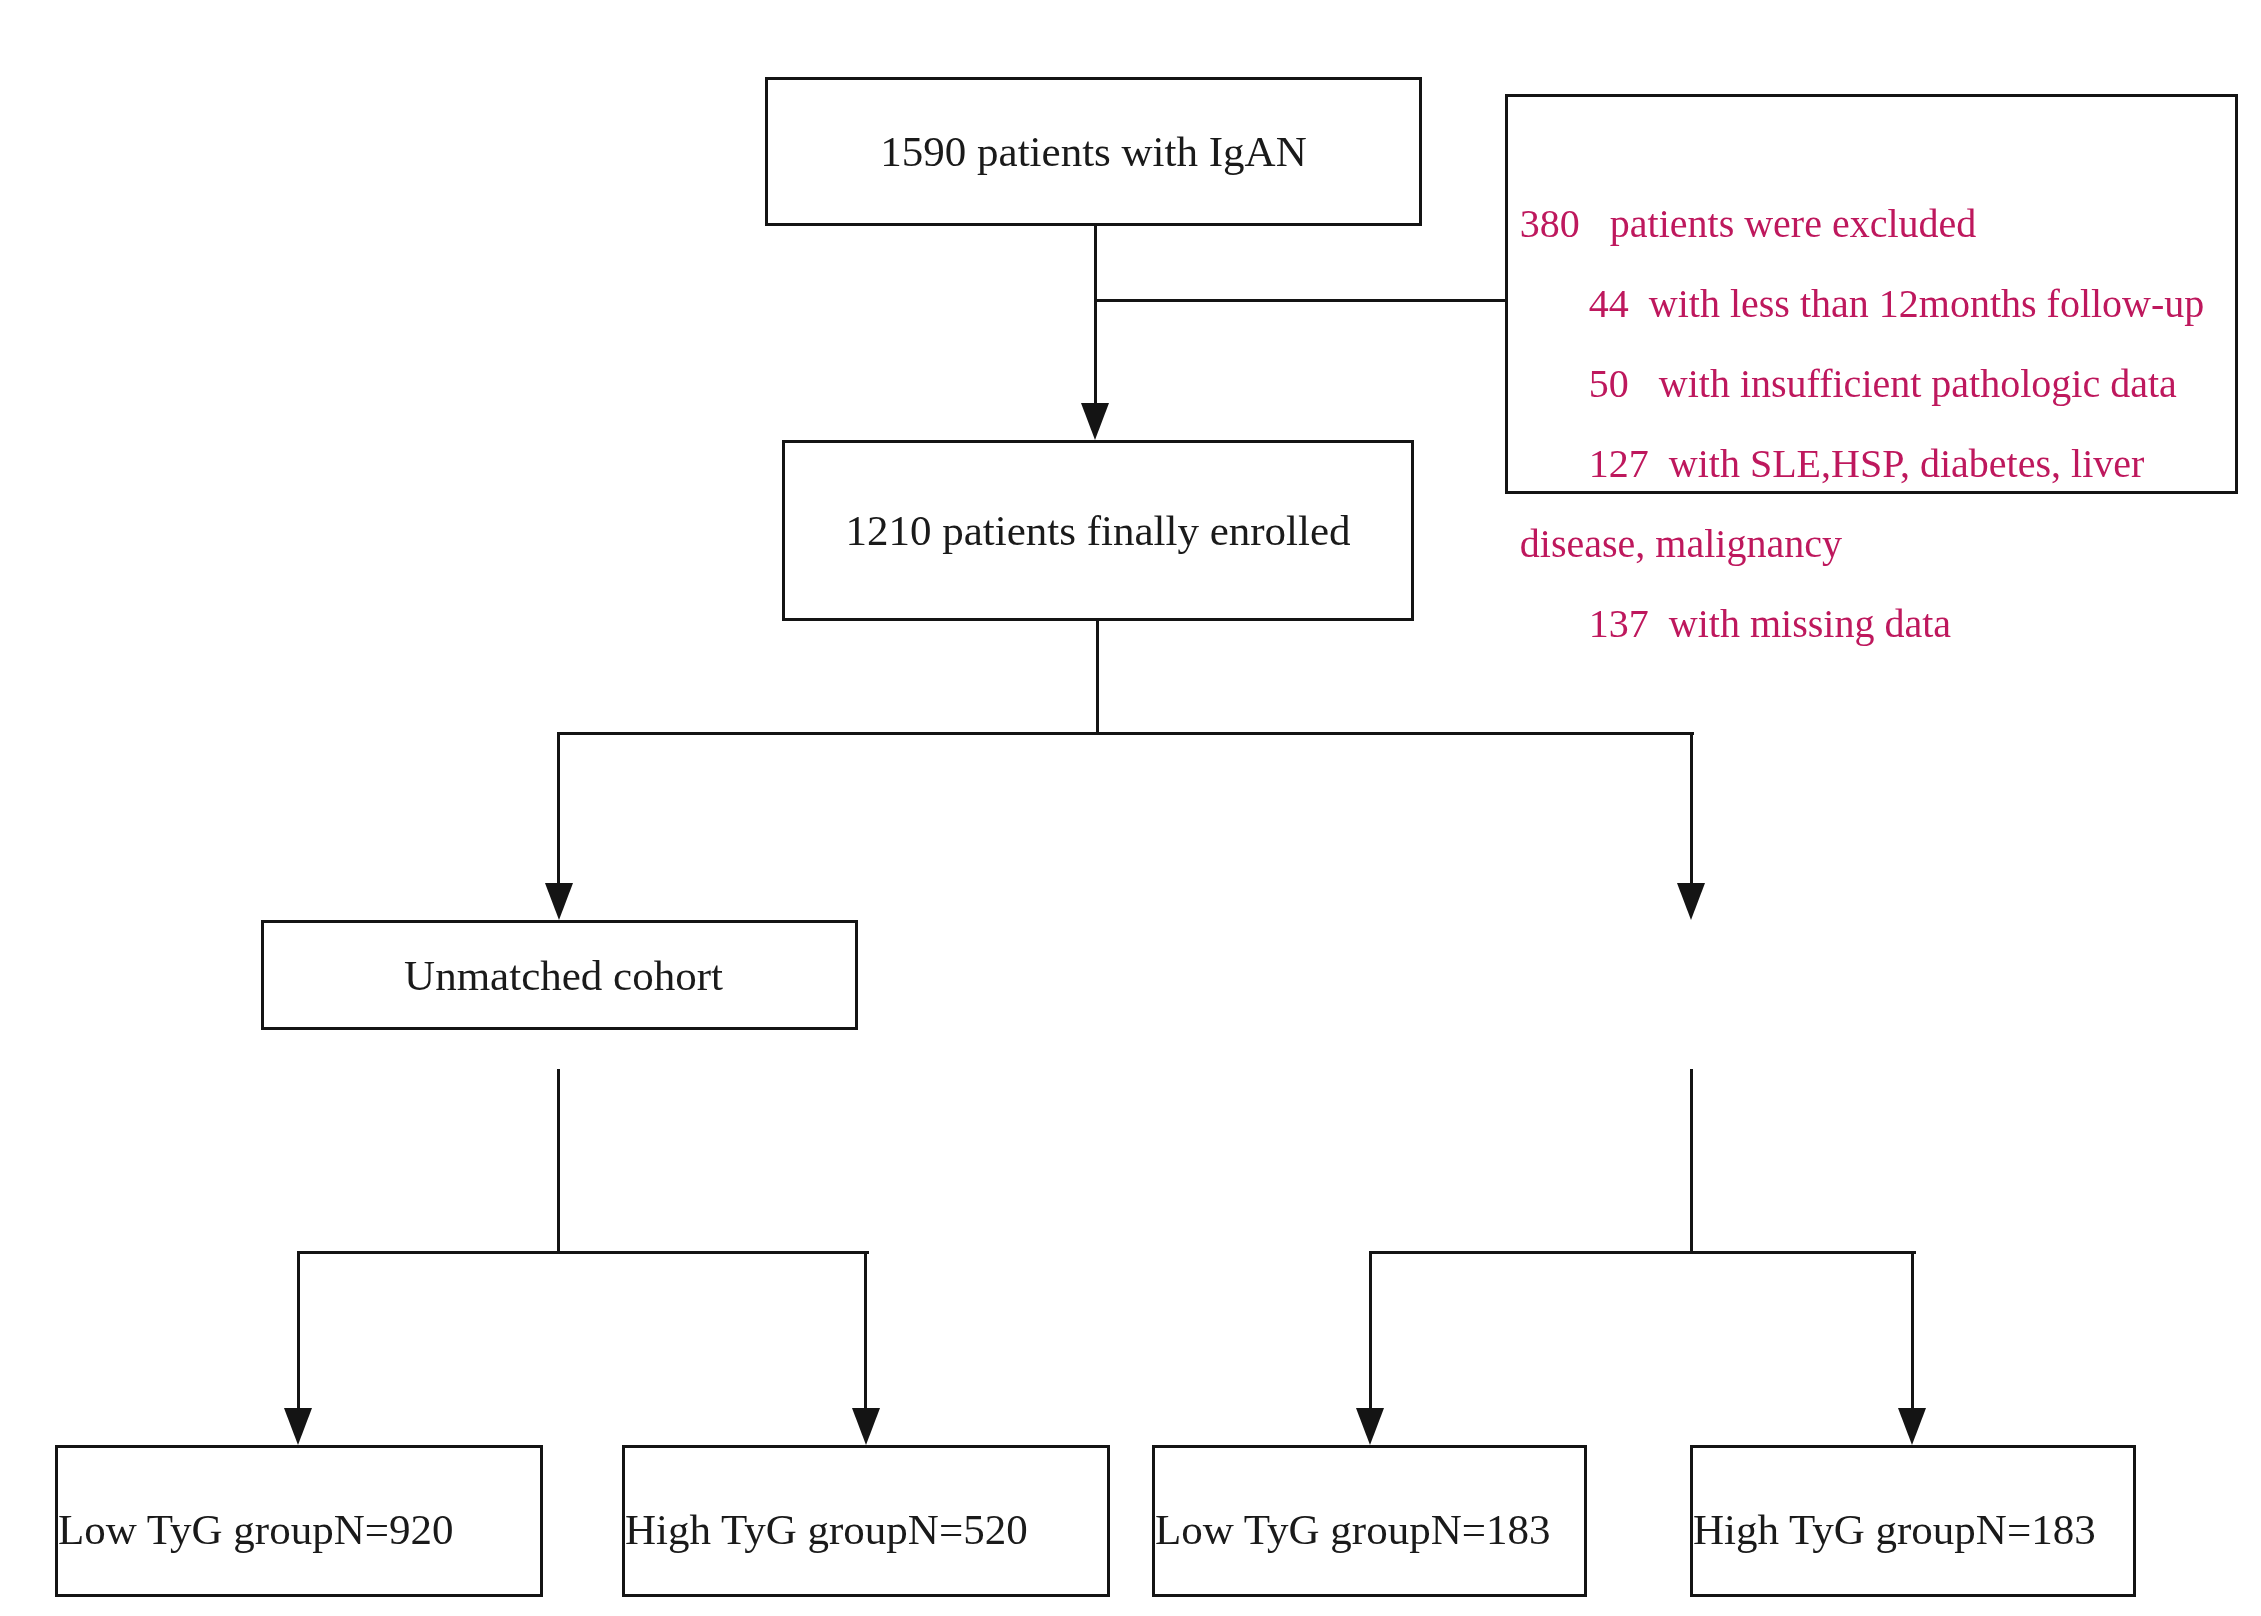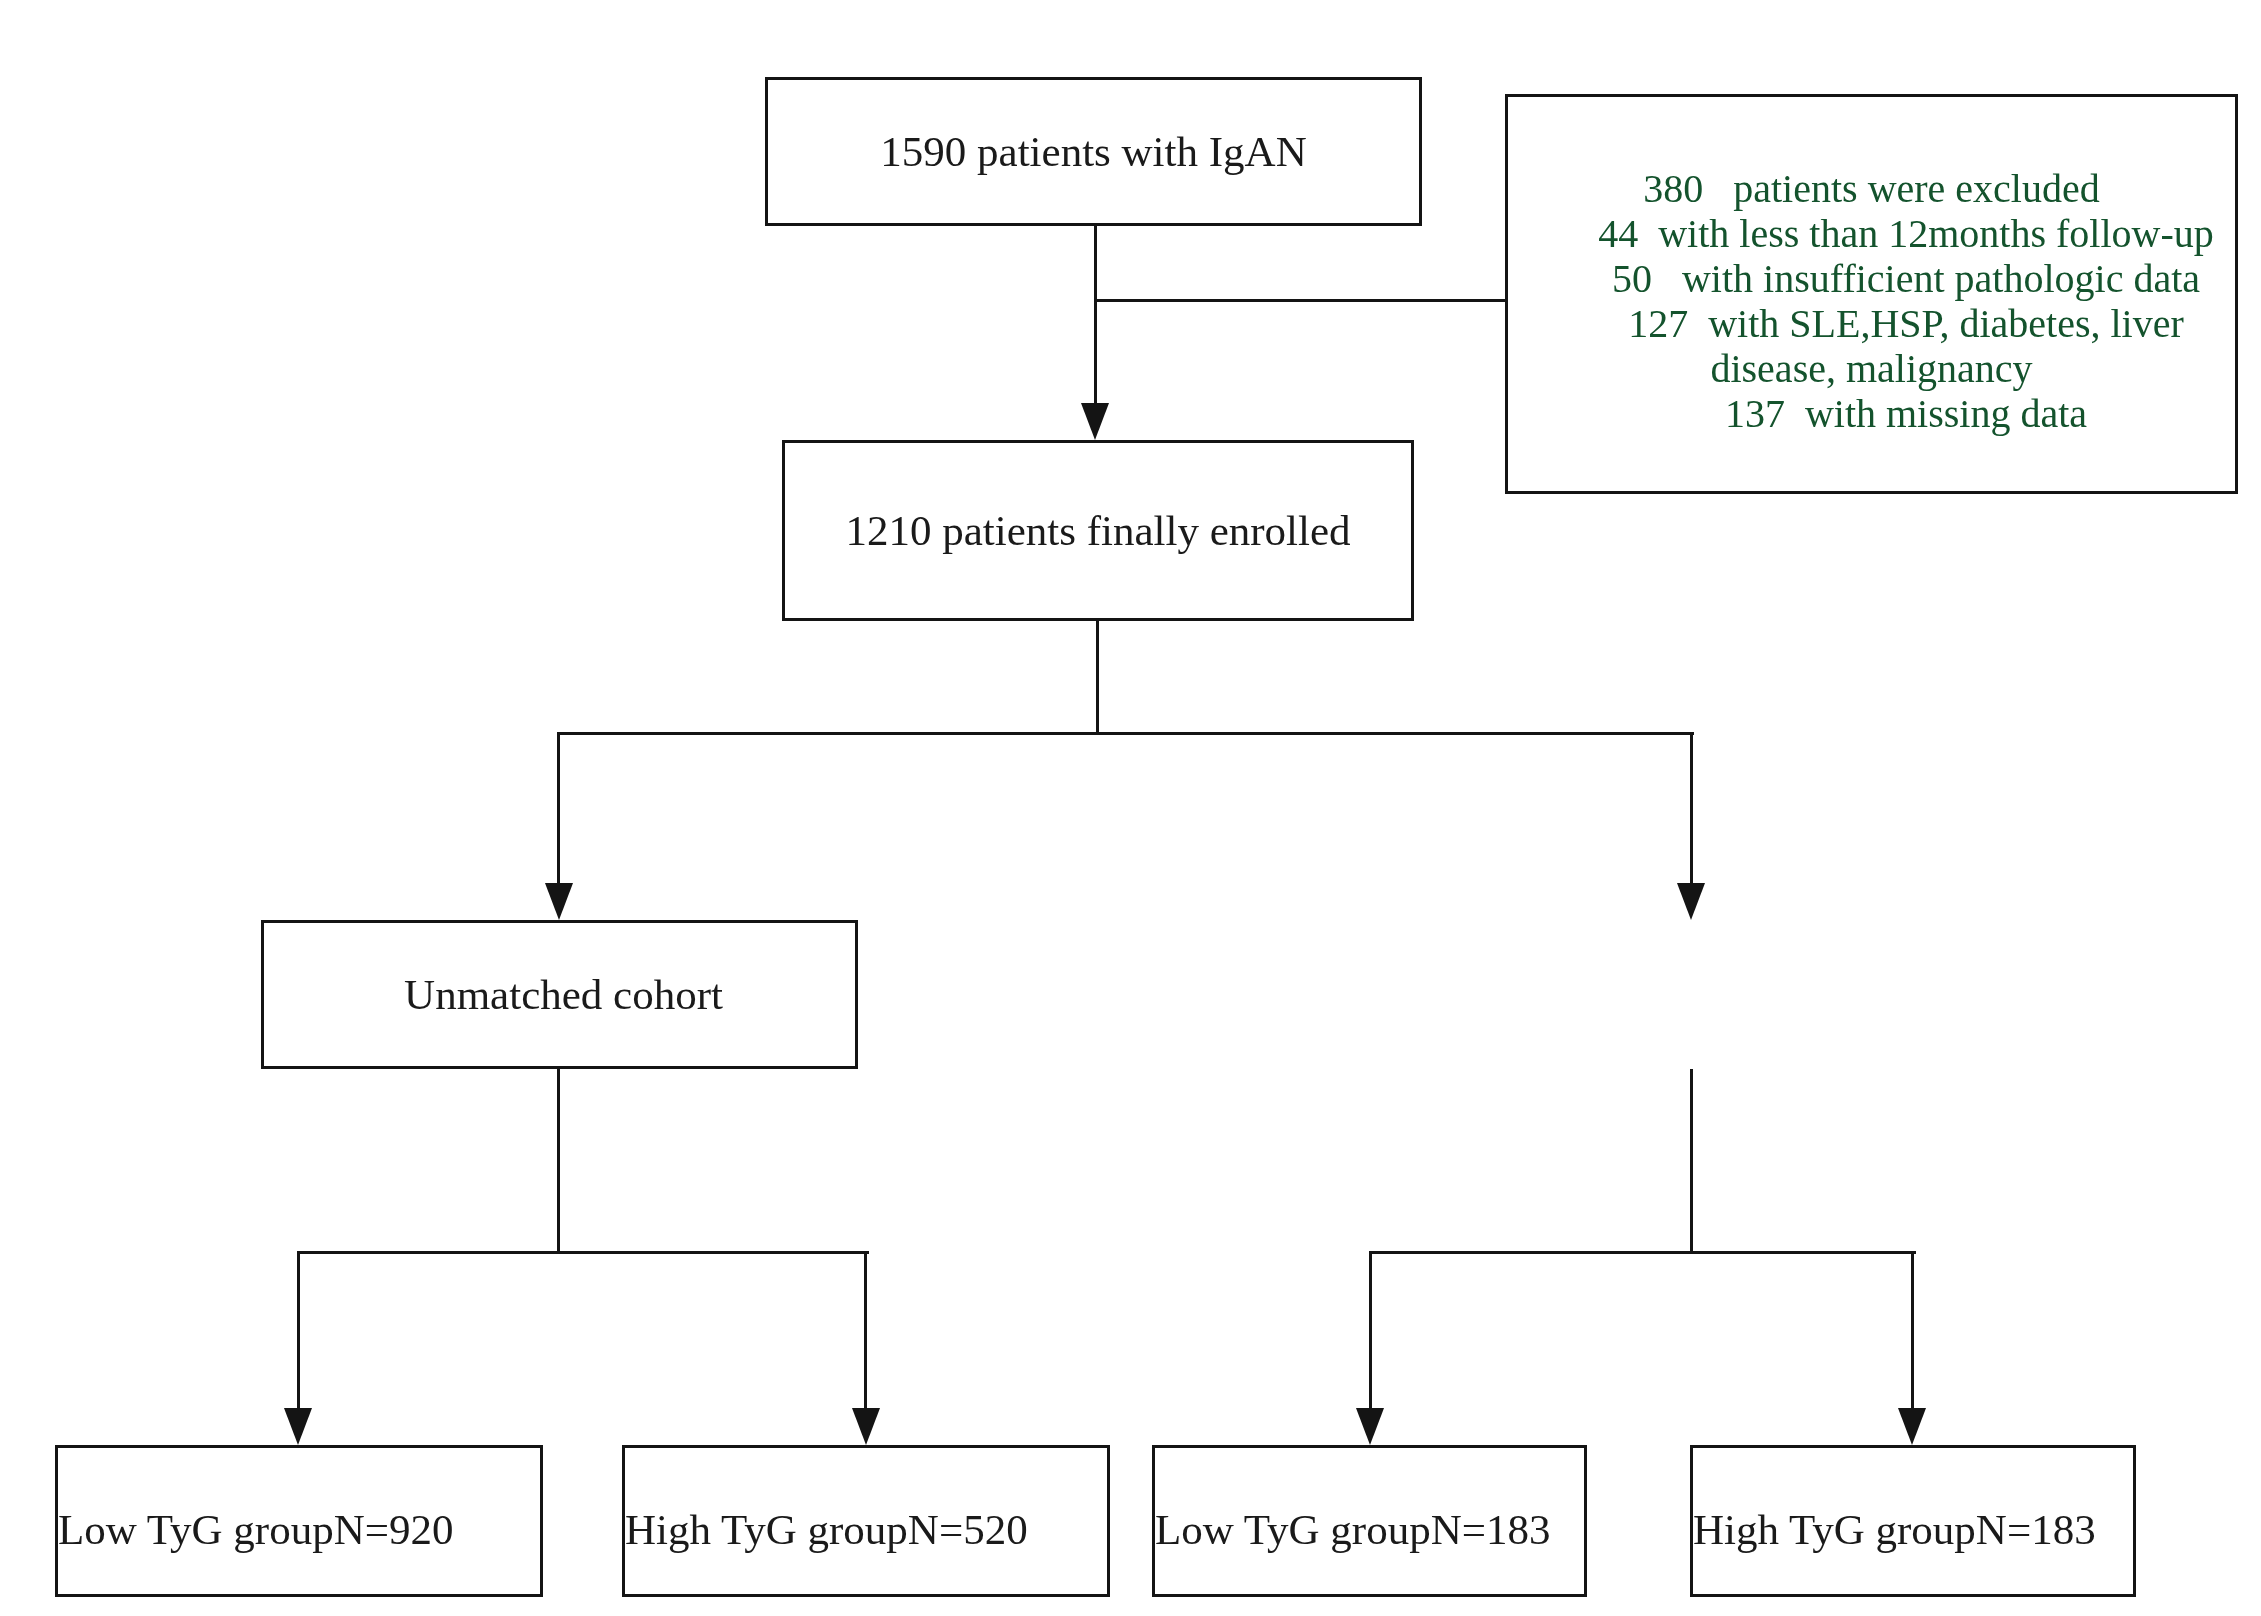--- a/index.html
+++ b/index.html
@@ -41,22 +41,23 @@
     line-height: 64px;
   }
   .excl {
     display: block;
     padding: 69px 11.8px 0 11.8px;
   }
   .excl-line {
     font-size: 40px;
     line-height: 45px;
     white-space: pre;
-    color: #14532d;
-    text-align: center;
+    color: #be185d;
+    text-align: left;
+    margin-top: 35px;
   }
   .excl-line.indent {
     padding-left: 69px;
   }
   .vline, .hline {
     position: absolute;
     background: #141414;
   }
   .vline { width: 3.4px; }
   .hline { height: 3.4px; }
@@ -110,21 +111,21 @@
     <div class="excl-line indent">50   with insufficient pathologic data</div>
     <div class="excl-line indent">127  with SLE,HSP, diabetes, liver</div>
     <div class="excl-line">disease, malignancy</div>
     <div class="excl-line indent">137  with missing data</div>
   </div>
 
   <div class="box" style="left:782px; top:440px; width:632px; height:181px;text-align:right;">
     <span class="label">1210 patients finally enrolled</span>
   </div>
 
-  <div class="box" style="left:261px; top:920px; width:597px; height:149px;padding-left:8px;">
+  <div class="box" style="left:261px; top:920px; width:597px; height:110px;padding-left:8px;">
     <span class="label">Unmatched cohort</span>
   </div>
 
 
   <div class="box two-line" style="left:55px; top:1445px; width:488px; height:152px;">
     <span class="label">Low TyG group</span>
     <span class="label">N=920</span>
   </div>
 
   <div class="box two-line" style="left:622px; top:1445px; width:488px; height:152px;">

